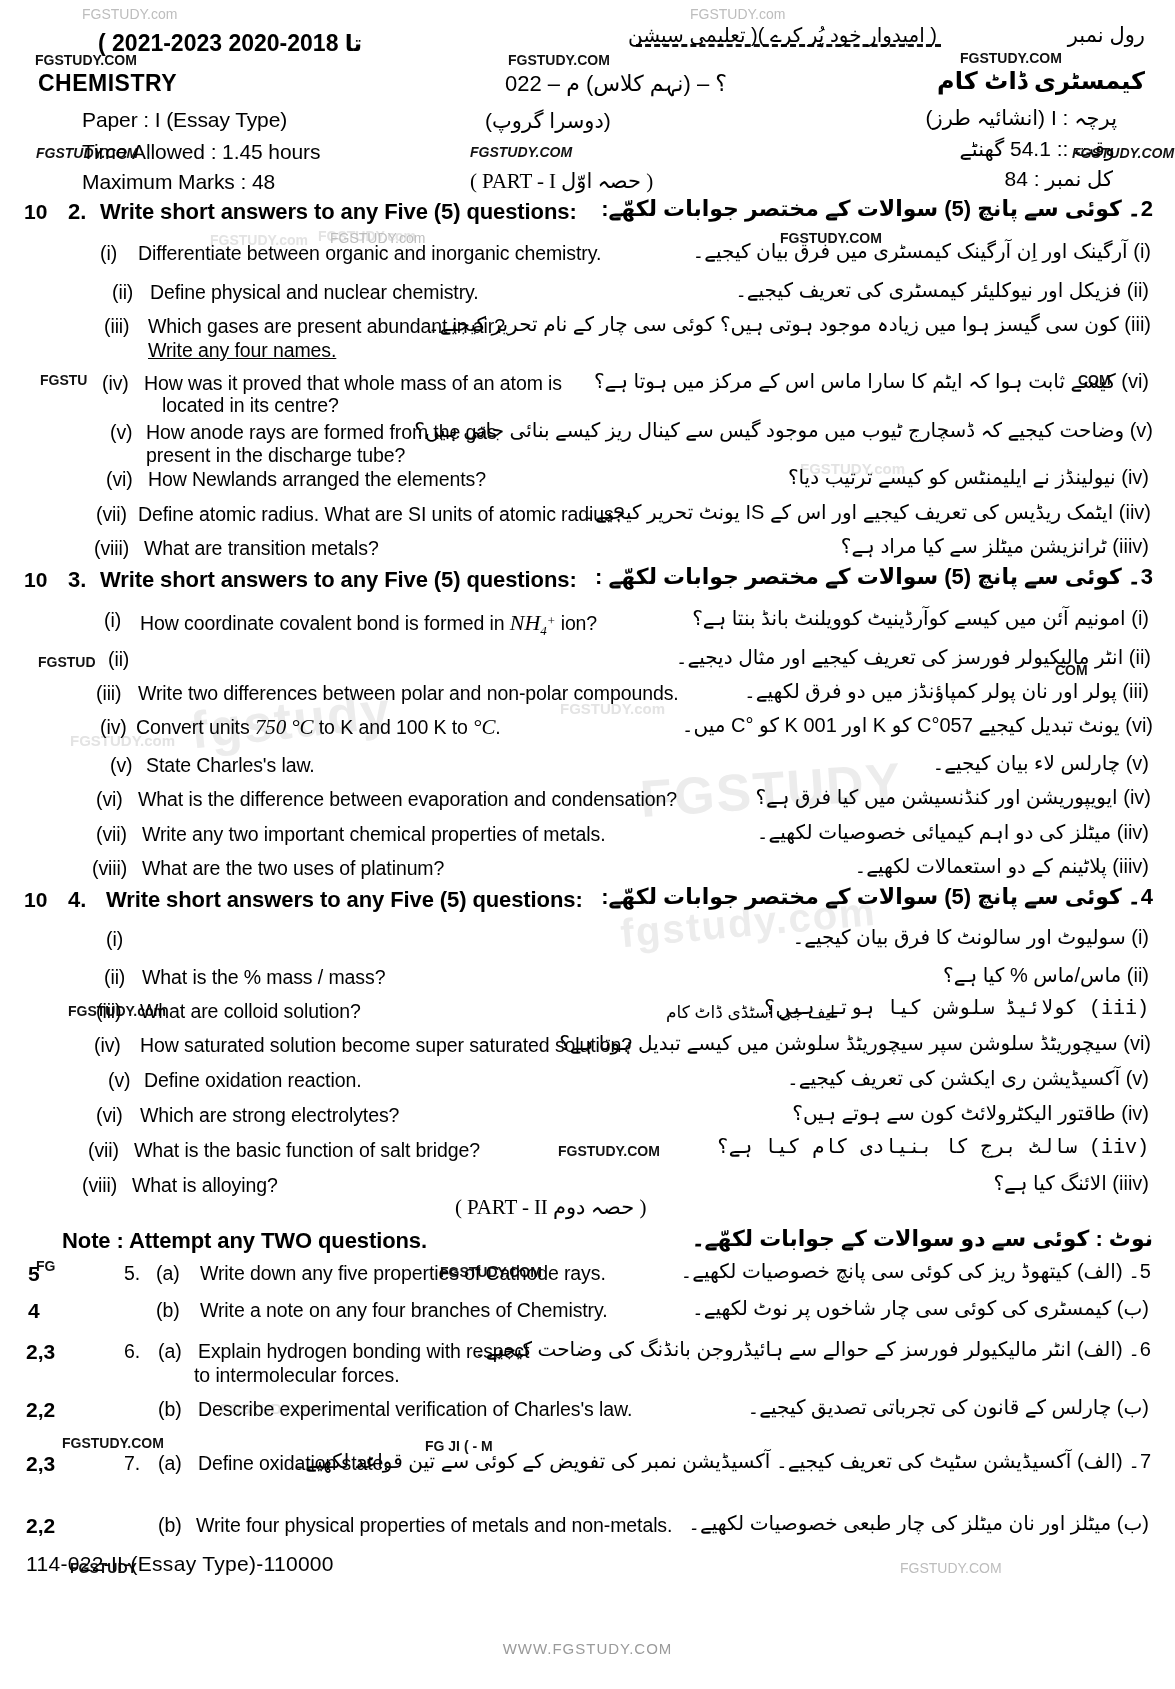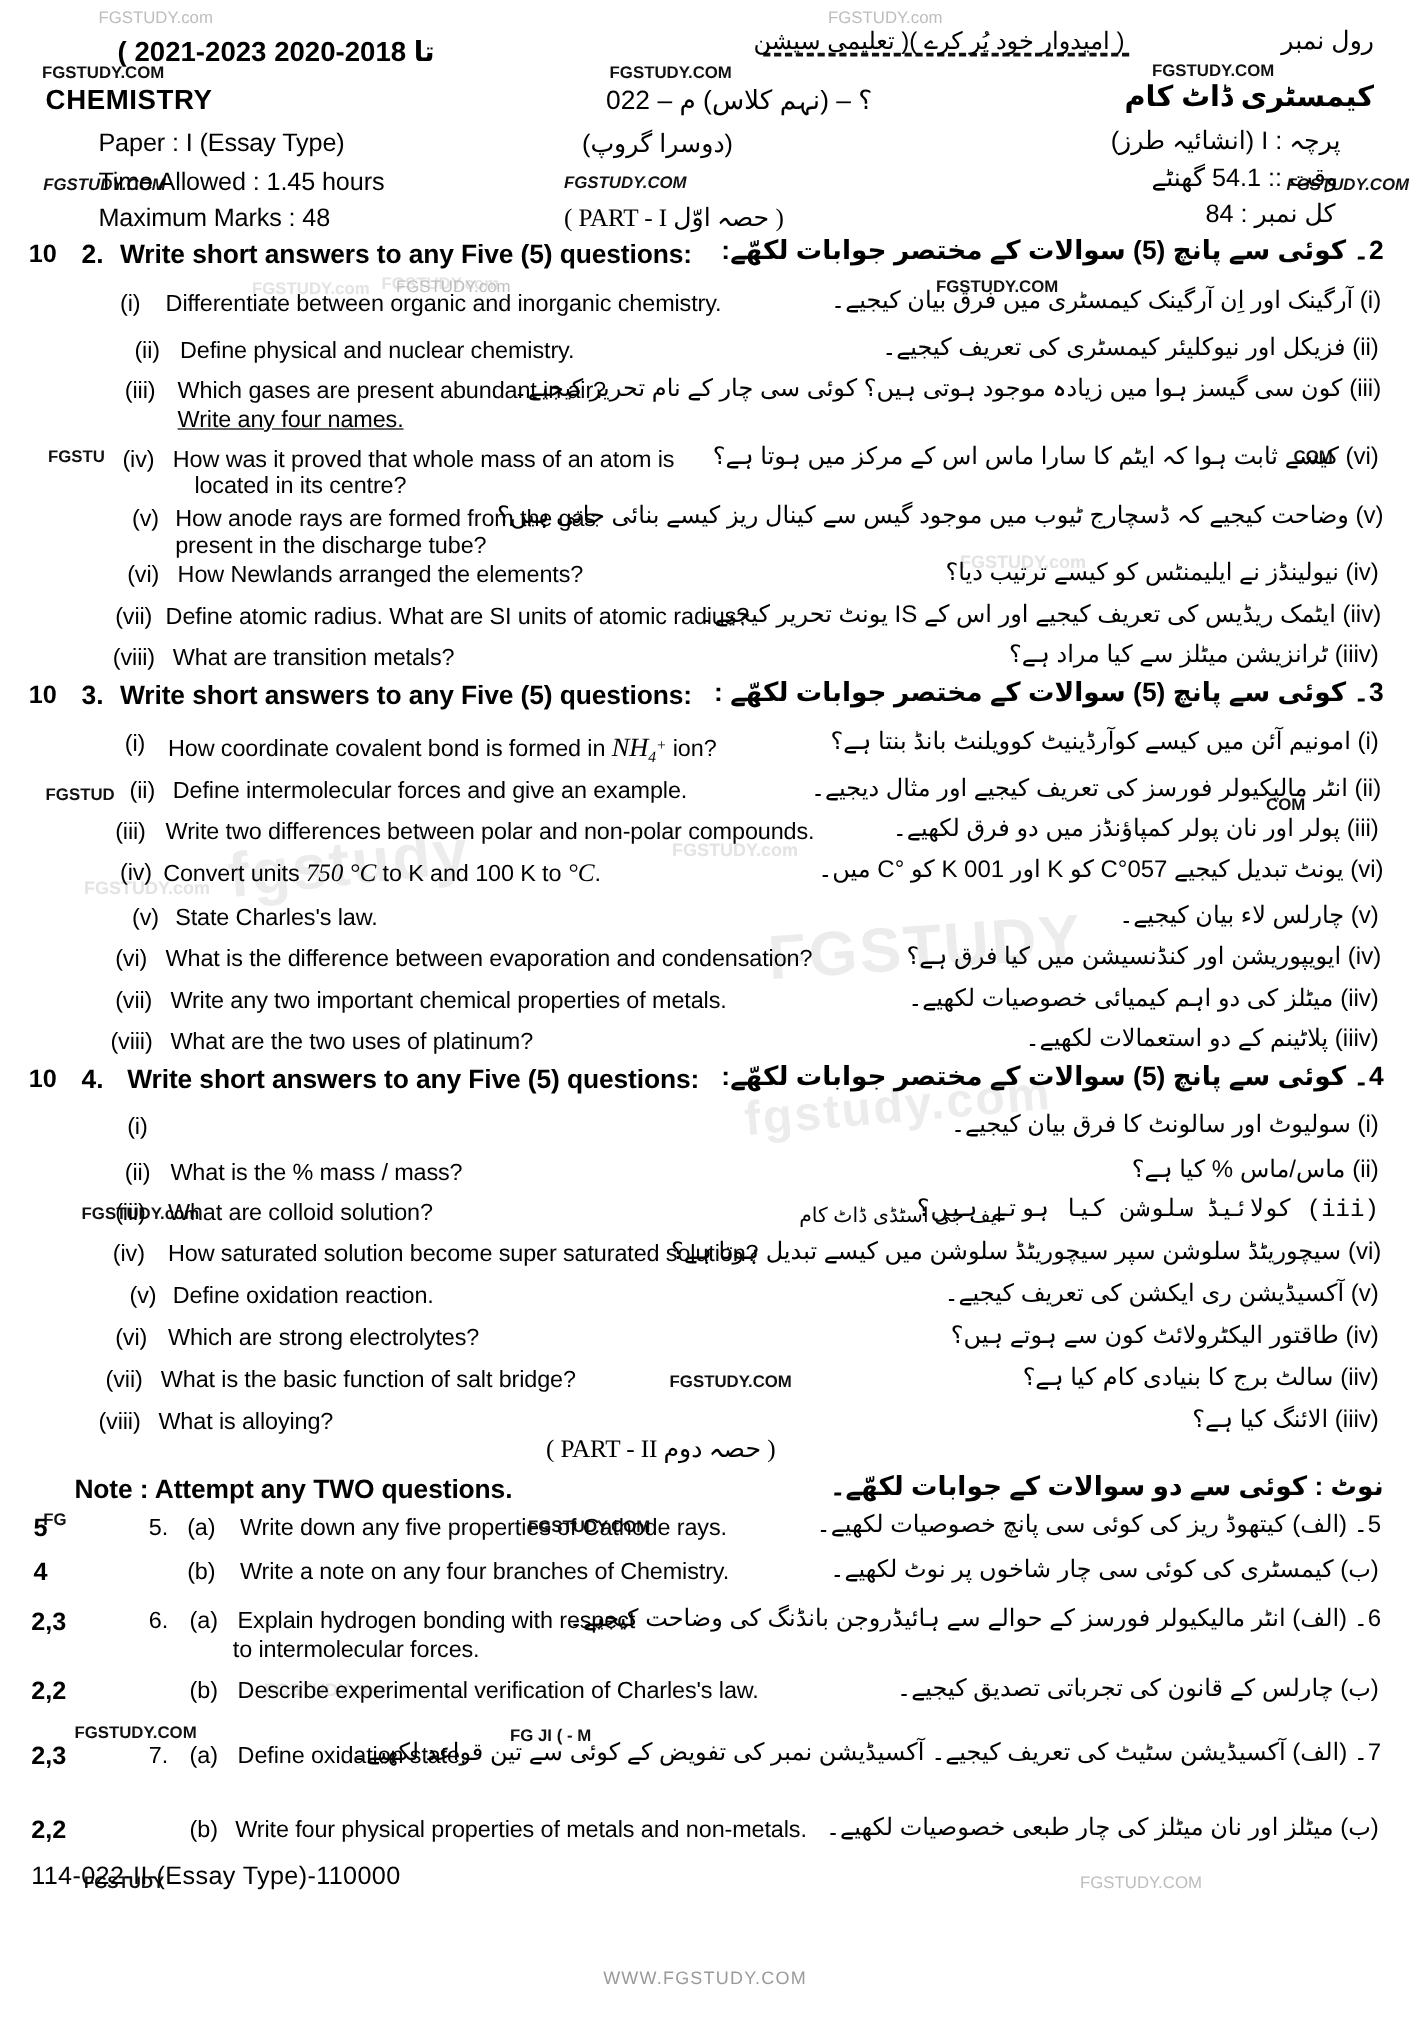--- a/index.html
+++ b/index.html
@@ -134,21 +134,20 @@
   <div class="marks" style="left:24px;top:568px;">10</div>
   <div class="en en-b" style="left:68px;top:568px;font-size:22px;">3.</div>
   <div class="en en-b" style="left:100px;top:568px;font-size:22px;">Write short answers to any Five (5) questions:</div>
   <div class="ur ur-b" style="right:22px;top:564px;font-size:22px;">3۔   کوئی سے پانچ (5) سوالات کے مختصر جوابات لکھّے :</div>
 
   <div class="en" style="left:104px;top:609px;">(i)</div>
   <div class="en" style="left:140px;top:609px;"><span>How coordinate covalent bond is formed in</span><span class="serif ital" style="font-size:22px;">&nbsp;<span>NH</span><span class="sub">4</span><span class="sup">+</span></span><span> ion?</span></div>
   <div class="ur" style="right:26px;top:605px;">(i)  امونیم آئن میں کیسے کوآرڈینیٹ کوویلنٹ بانڈ بنتا ہے؟</div>
 
   <div class="en" style="left:108px;top:648px;">(ii)</div>
-  <div class="en" style="left:144px;top:648px;">Define intermolecular forces and give an example.</div>
   <div class="ur" style="right:24px;top:644px;">(ii)  انٹر مالیکیولر فورسز کی تعریف کیجیے اور مثال دیجیے۔</div>
 
   <div class="en" style="left:96px;top:682px;">(iii)</div>
   <div class="en" style="left:138px;top:682px;">Write two differences between polar and non-polar compounds.</div>
   <div class="ur" style="right:26px;top:678px;">(iii)  پولر اور نان پولر کمپاؤنڈز میں دو فرق لکھیے۔</div>
 
   <div class="en" style="left:100px;top:716px;">(iv)</div>
   <div class="en" style="left:136px;top:716px;">Convert units <span class="serif ital" style="font-size:21px;">750&nbsp;°C</span> to K and 100 K to <span class="serif ital" style="font-size:21px;">°C</span>.</div>
   <div class="ur" style="right:22px;top:712px;">(iv)  یونٹ تبدیل کیجیے 750°C کو K اور 100 K کو °C میں۔</div>
 
@@ -192,21 +191,21 @@
   <div class="en" style="left:108px;top:1069px;">(v)</div>
   <div class="en" style="left:144px;top:1069px;">Define oxidation reaction.</div>
   <div class="ur" style="right:26px;top:1065px;">(v)  آکسیڈیشن ری ایکشن کی تعریف کیجیے۔</div>
 
   <div class="en" style="left:96px;top:1104px;">(vi)</div>
   <div class="en" style="left:140px;top:1104px;">Which are strong electrolytes?</div>
   <div class="ur" style="right:26px;top:1100px;">(vi)  طاقتور الیکٹرولائٹ کون سے ہوتے ہیں؟</div>
 
   <div class="en" style="left:88px;top:1139px;">(vii)</div>
   <div class="en" style="left:134px;top:1139px;">What is the basic function of salt bridge?</div>
-  <div class="ur" style="right:26px;top:1135px;">(vii)  سالٹ برج کا بنیادی کام کیا ہے؟</div>
+  <div class="ur" style="right:26px;top:1135px;font-family:Liberation Mono, monospace;">(vii)  سالٹ برج کا بنیادی کام کیا ہے؟</div>
 
   <div class="en" style="left:82px;top:1174px;">(viii)</div>
   <div class="en" style="left:132px;top:1174px;">What is alloying?</div>
   <div class="ur" style="right:26px;top:1170px;">(viii)  الائنگ کیا ہے؟</div>
 
   <div class="en serif" style="left:455px;top:1196px;font-size:21px;">(  PART - II  حصہ دوم )</div>
 
   <div class="en en-b" style="left:62px;top:1229px;font-size:22px;">Note :  Attempt any TWO questions.</div>
   <div class="ur ur-b" style="right:22px;top:1226px;font-size:22px;">نوٹ : کوئی سے دو سوالات کے جوابات لکھّے۔</div>
 

